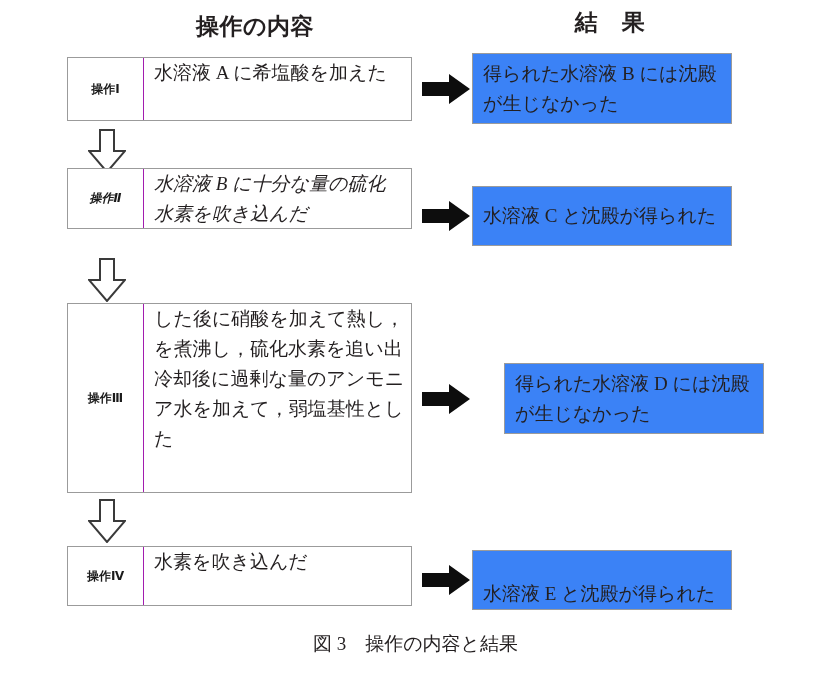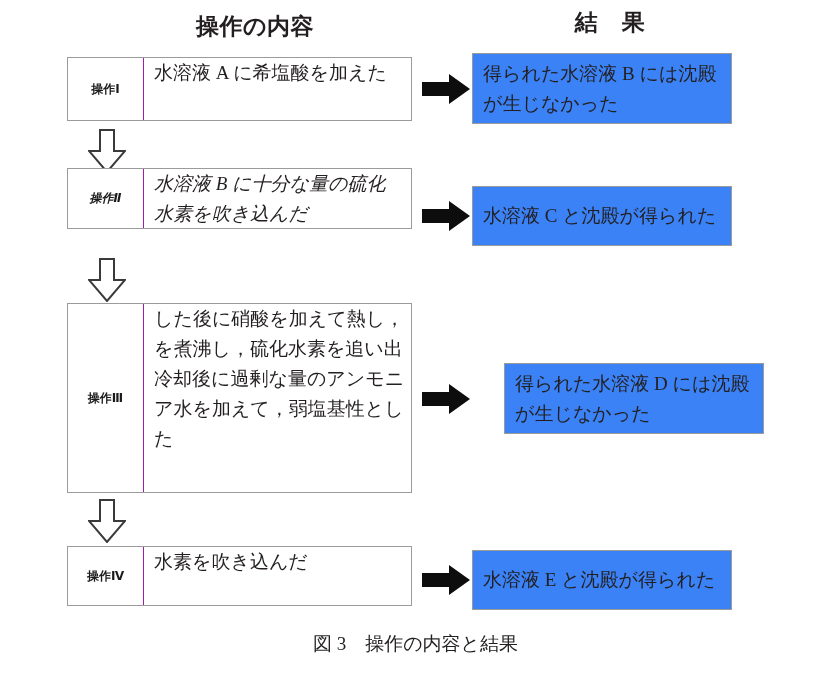--- a/index.html
+++ b/index.html
@@ -92,21 +92,21 @@
   }
 
   
   #op-1  { top: 57px;  height: 64px; }
   #res-1 { top: 53px;  height: 71px; }
   #op-2  { top: 168px; height: 61px; font-style: italic; }
   #res-2 { top: 186px; height: 60px; justify-content: center; }
   #op-3  { top: 303px; height: 190px; }
   #res-3 { top: 363px; height: 71px; margin-left: 32px; }
   #op-4  { top: 546px; height: 60px; }
-  #res-4 { top: 550px; height: 60px; }
+  #res-4 { top: 550px; height: 60px; justify-content: flex-end; }
 
   
   .arrow-down {
     position: absolute;
     left: 88px;
     width: 38px;
     height: 44px;
   }
   #arrow-down-1 { top: 129px; }
   #arrow-down-2 { top: 258px; }

